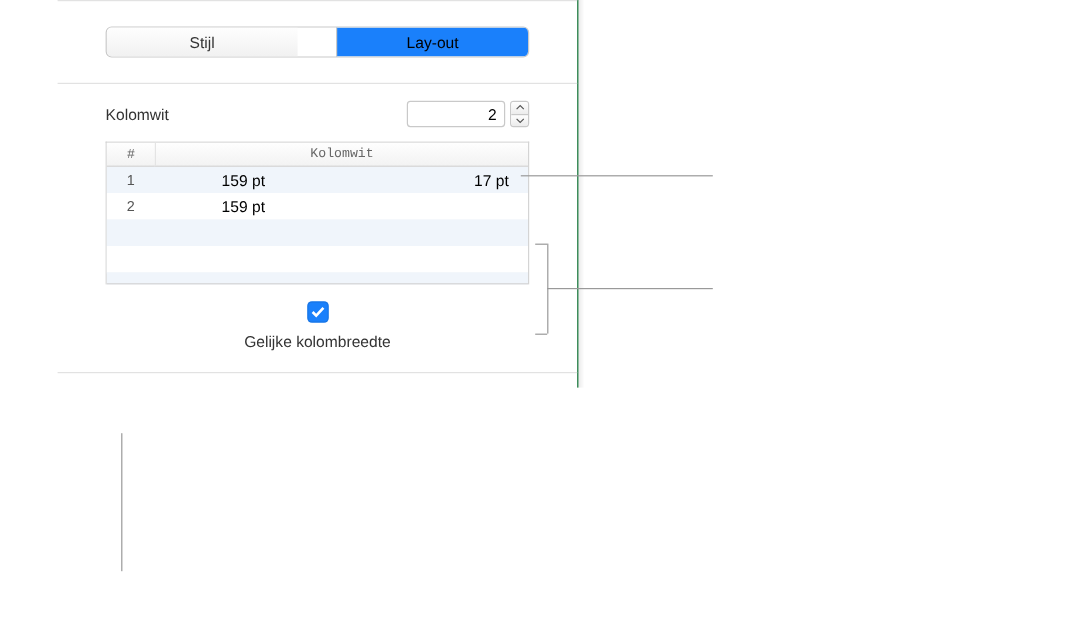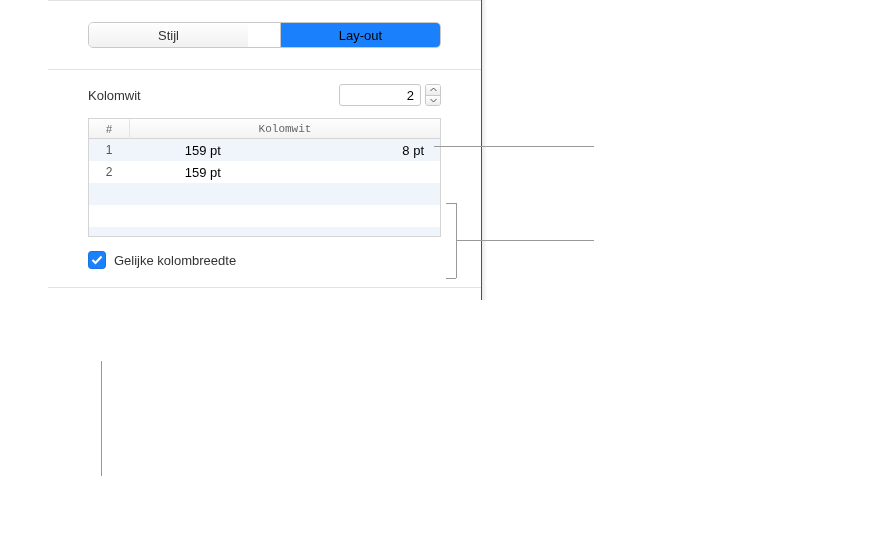--- a/index.html
+++ b/index.html
@@ -30,21 +30,21 @@
     .th-wit { flex:1;font-family:Liberation Mono, monospace; }
     .tbody-row { display:flex; height:22px; font-size:13px; background:#f0f5fb; }
     .tbody-row.alt { background:#fff; }
     .td { display:flex; align-items:center; justify-content:center; }
     .td-num { width:40px; color:#555; font-size:12px; }
     .td-kol { flex:1; }
     .td-wit { flex:1; justify-content:flex-end; padding-right:16px; }
     .table-pad { height:54px; border-bottom:1px solid #d4d4d4; background:#f0f5fb; display:flex; flex-direction:column; }
     .table-pad .altline { height:22px; background:#fff; }
     .table-pad .altline2 { height:22px; background:#f0f5fb; }
-    .checkrow { display:flex; align-items:center; gap:8px; margin:14px 0 18px 0; }
+    .checkrow { display:flex; align-items:center; gap:8px; margin:14px 0 18px 0;flex-direction:column; }
     .checkbox { width:18px; height:18px; border-radius:4px; background:#1a80fb; display:flex; align-items:center; justify-content:center; cursor:pointer; box-shadow:inset 0 0 0 1px rgba(0,0,0,0.1); }
     .checkbox svg { width:12px; height:10px; stroke:#fff; stroke-width:2.2; fill:none; }
     
     .callout-line { position:absolute; background:#999; height:1px; }
     .callout-v { position:absolute; background:#999; width:1px; }
     .callout-hook { position:absolute; width:10px; height:1px; background:#999; }
   </style>
 </head>
 <body>
 
@@ -84,21 +84,21 @@
     </div>
 
     <div class="table">
       <div class="thead">
         <div class="th th-num">#</div>
         <div class="th th-wit">Kolomwit</div>
       </div>
       <div class="tbody-row">
         <div class="td td-num">1</div>
         <div class="td td-kol">159 pt</div>
-        <div class="td td-wit">8 pt</div>
+        <div class="td td-wit">17 pt</div>
       </div>
       <div class="tbody-row alt">
         <div class="td td-num">2</div>
         <div class="td td-kol">159 pt</div>
         <div class="td td-wit"></div>
       </div>
       <div class="table-pad">
         <div class="altline2"></div>
         <div class="altline"></div>
         <div style="flex:1;border-top:1px solid #f0f5fb"></div>

